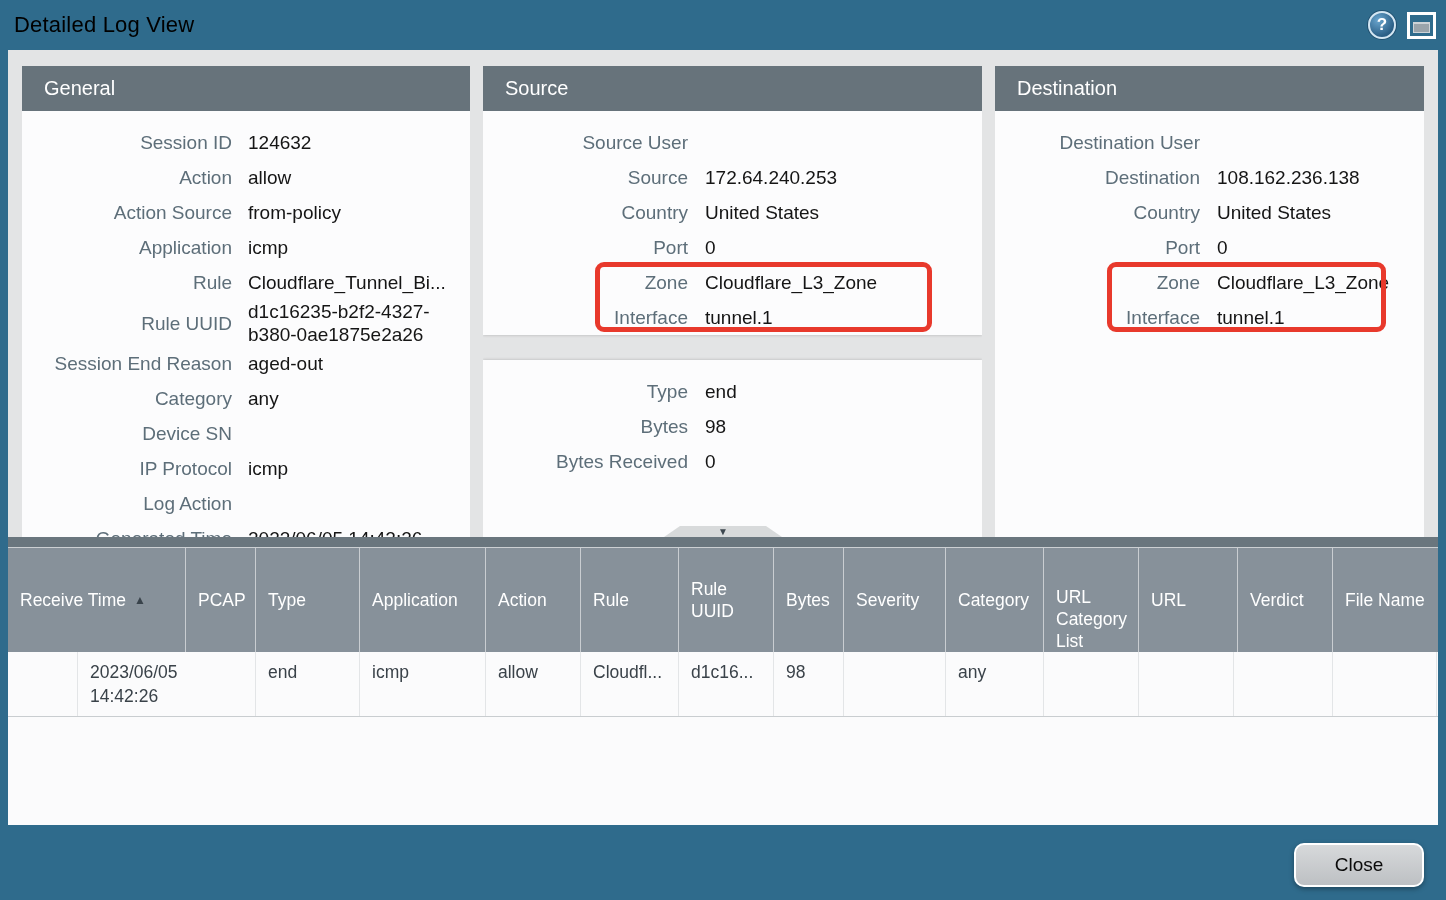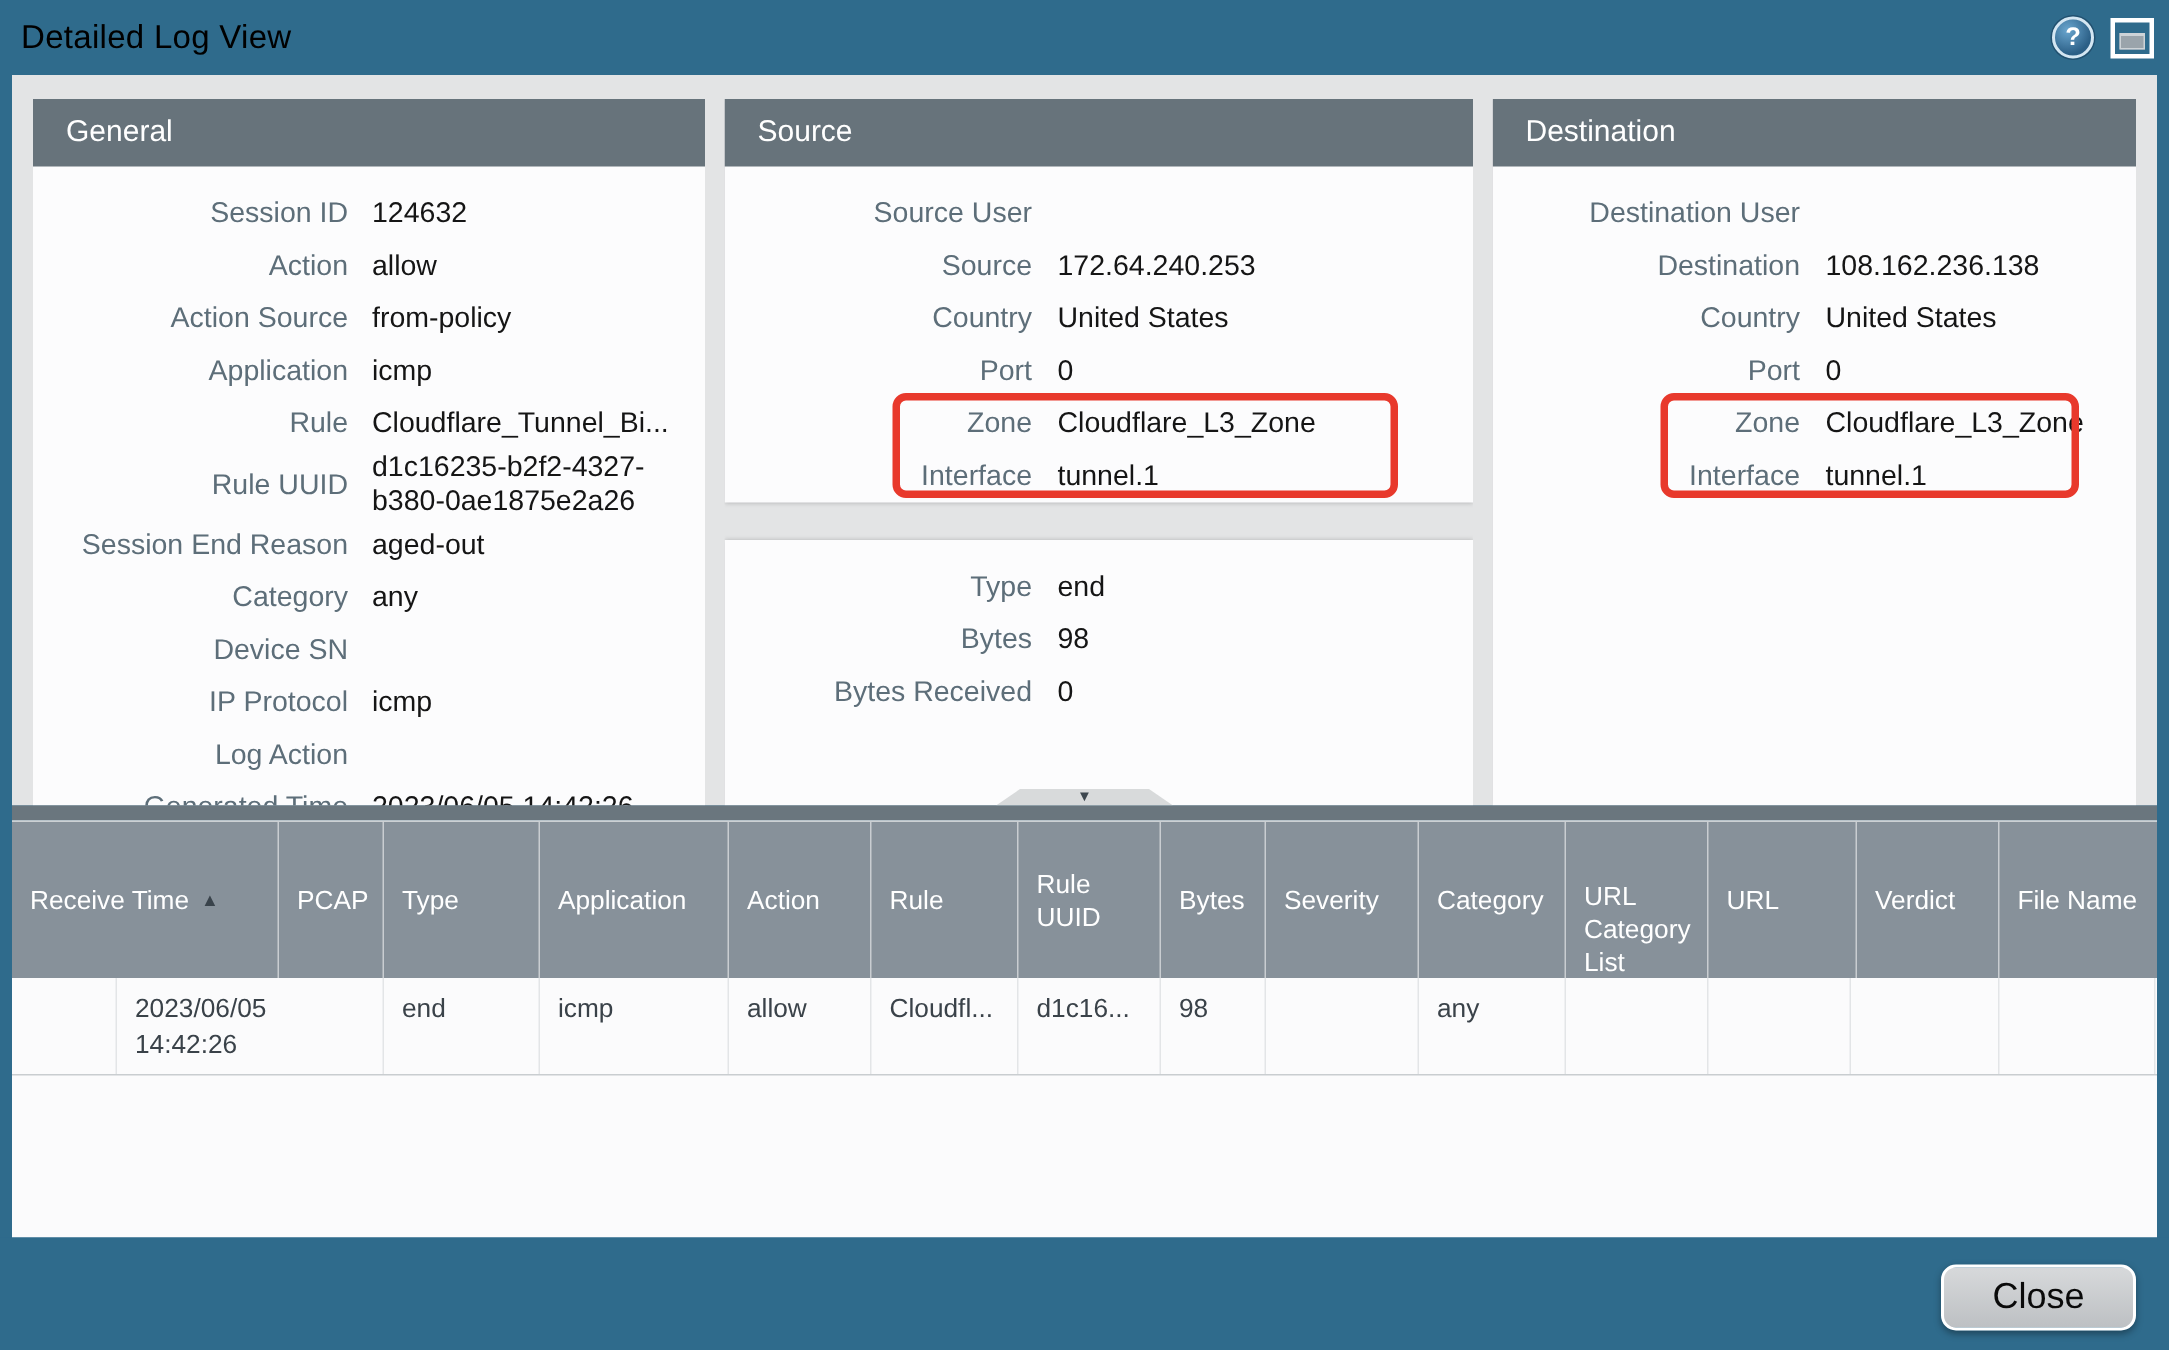--- a/index.html
+++ b/index.html
@@ -65,21 +65,21 @@
   .th:last-child { border-right:none; flex:1; }
   .sort-arrow { font-size:12px; color:#39434b; margin-left:8px; }
   .trow { display:flex; background:#fbfbfc; border-bottom:1px solid #c9cdd0; cursor:pointer; }
   .td { padding:8px 12px; border-right:1px solid #e3e5e7; flex-shrink:0;
     font-size:17.5px; color:#3a4249; line-height:24px; min-height:56px; }
 
   
   .footer { position:absolute; top:825px; left:0; right:0; bottom:0; background:#2f6b8c; }
   .close-btn { position:absolute; right:22px; top:18px; width:130px; height:44px;
     background:linear-gradient(#d7d9db,#bdc0c3); border:2px solid #fff; border-radius:10px;
-    font-size:24px; color:#0a0a0a; box-shadow:0 2px 5px rgba(0,0,0,.35);
+    font-size:19px; color:#0a0a0a; box-shadow:0 2px 5px rgba(0,0,0,.35);
     font-family:inherit; cursor:pointer; }
 </style>
 </head>
 <body>
 
 <div class="titlebar">
   <div class="title">Detailed Log View</div>
   <div class="titlebar-icons">
     <div class="help-icon">
       <span>?</span>

